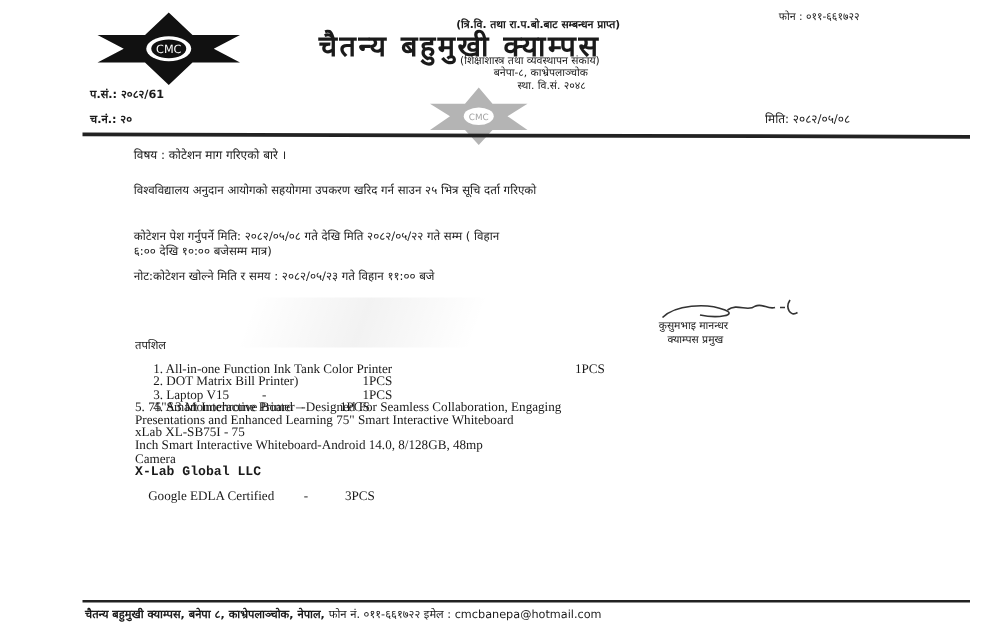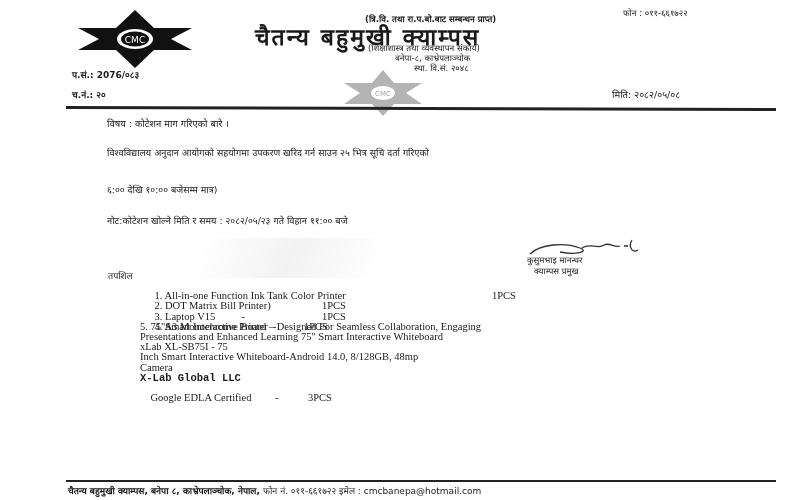--- a/index.html
+++ b/index.html
@@ -18,21 +18,21 @@
   .date { left:612px; top:88px; font-size:9.5px; }
   .rule-top { left:66px; top:107px; width:710px; height:3px; background:#222; transform:rotate(0.15deg); }
   .subject { left:107px; top:117px; font-size:9.5px; }
   .para { left:107px; top:147px; width:640px; font-size:9.3px; line-height:11.5px; }
   .para2 { left:107px; top:184px; width:640px; font-size:9.3px; line-height:12px; }
   .note { left:107px; top:214px; font-size:9.3px; }
   .sig-scribble { left:520px; top:236px; width:140px; height:22px; }
   .sig-name { left:527px; top:254px; font-size:8.5px; }
   .sig-title { left:534px; top:265px; font-size:8.5px; }
   .list-head { left:108px; top:269px; font-size:9px; }
-  .items { left:112px; top:281px; font-family:"Liberation Serif", serif; font-size:10.5px; line-height:10.2px;margin-left:32px; }
+  .items { left:112px; top:281px; font-family:"Liberation Serif", serif; font-size:10.5px; line-height:10.2px; }
   .items .row { white-space:pre; }
   .items .bold { font-weight:bold; }
   .rule-bottom { left:66px; top:480px; width:710px; height:2px; background:#222; }
   .footer { left:68px; top:484px; font-size:9px; white-space:nowrap; }
   .footer .fl { font-weight:bold; }
   .qty { position:absolute; }
   .smudge { left:140px; top:238px; width:300px; height:40px; background:linear-gradient(110deg, rgba(0,0,0,0) 20%, rgba(0,0,0,0.05) 50%, rgba(0,0,0,0) 80%); }
 </style>
 </head>
 <body>
@@ -50,33 +50,34 @@
   <text x="41" y="28" text-anchor="middle" font-size="7" fill="#555" font-family="DejaVu Sans, sans-serif">CMC</text>
 </svg>
 
 <div class="abs aff">(त्रि.वि. तथा रा.प.बो.बाट सम्बन्धन प्राप्त)</div>
 <div class="abs title">चैतन्य बहुमुखी क्याम्पस</div>
 <div class="abs faculty">(शिक्षाशास्त्र तथा व्यवस्थापन संकाय)</div>
 <div class="abs address">बनेपा-८, काभ्रेपलाञ्चोक</div>
 <div class="abs estd">स्था. वि.सं. २०४८</div>
 <div class="abs phone-top">फोन : ०११-६६१७२२</div>
 
-<div class="abs ref">प.सं.: 2076/०८३</div>
+<div class="abs ref">प.सं.: २०८२/61</div>
 <div class="abs disp">च.नं.: २०</div>
 <div class="abs date">मिति: २०८२/०५/०८</div>
 
 <div class="abs rule-top"></div>
 
 <div class="abs subject">विषय : कोटेशन माग गरिएको बारे ।</div>
 
 <div class="abs para">
   <div>विश्वविद्यालय अनुदान आयोगको सहयोगमा उपकरण खरिद गर्न साउन २५ भित्र सूचि दर्ता गरिएको</div>
 </div>
 
 <div class="abs para2">
+  <div>कोटेशन पेश गर्नुपर्ने मिति: २०८२/०५/०८ गते देखि मिति २०८२/०५/२२ गते सम्म ( विहान</div>
   <div>६:०० देखि १०:०० बजेसम्म मात्र)</div>
 </div>
 
 <div class="abs note">नोट:कोटेशन खोल्ने मिति र समय : २०८२/०५/२३ गते विहान ११:०० बजे</div>
 
 <div class="abs smudge"></div>
 
 <svg class="abs sig-scribble" viewBox="0 0 140 22">
   <path d="M10,18 C20,8 45,6 60,12 C70,16 55,19 40,16 M62,12 C70,6 78,14 84,9 C90,6 94,12 100,10 M112,4 C108,10 112,18 118,14 M104,10 L108,10" stroke="#333" stroke-width="1.3" fill="none"></path>
 </svg>

